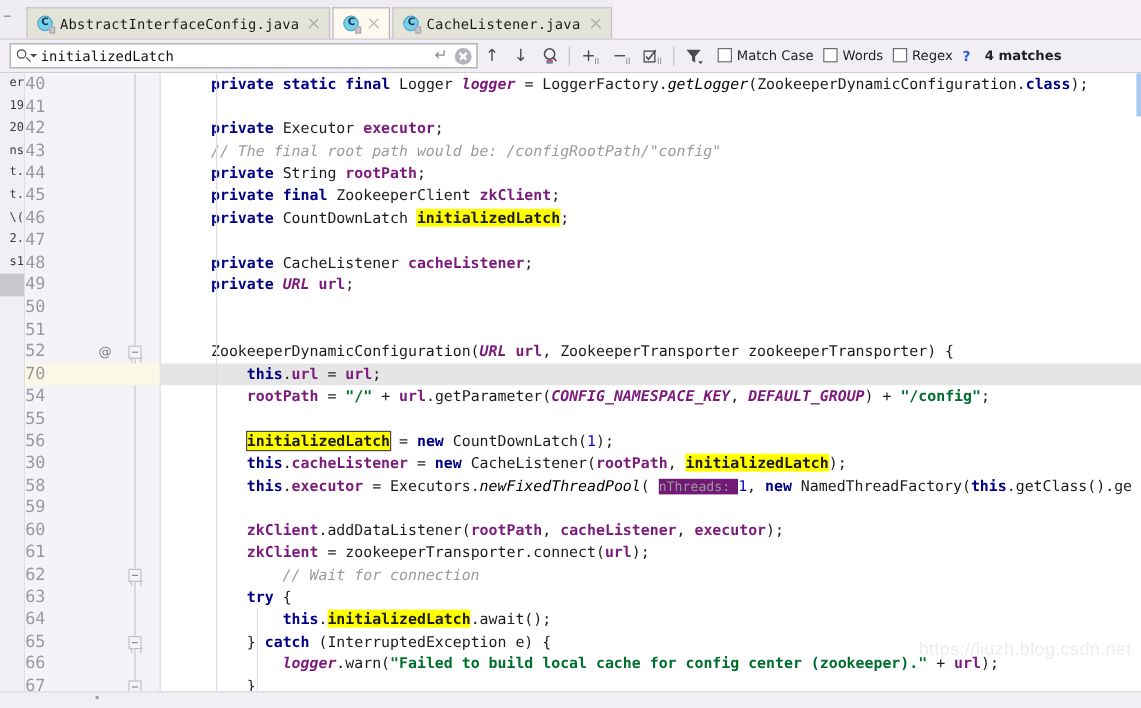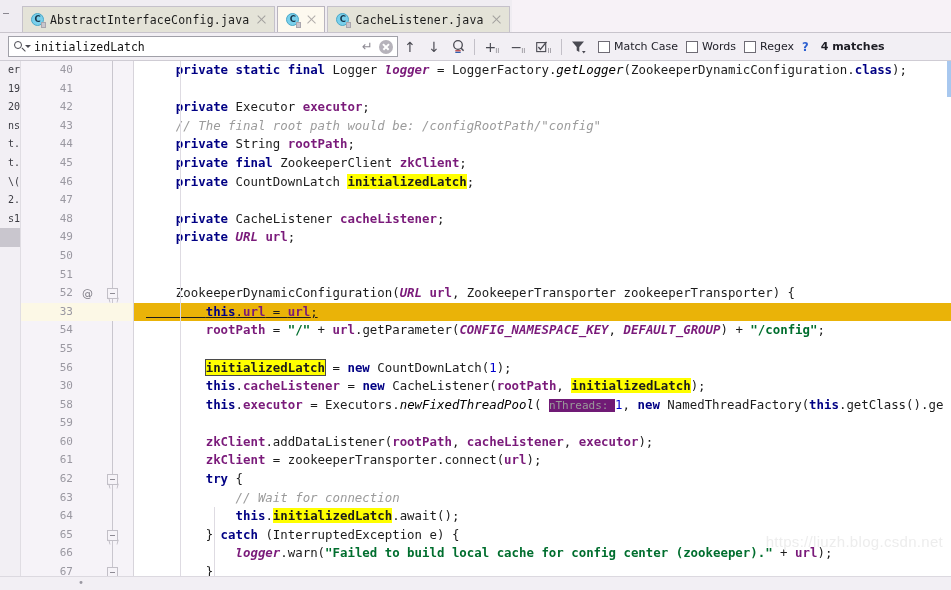--- a/index.html
+++ b/index.html
@@ -202,21 +202,21 @@
   .tb-btn.wide { width: 26px; flex: 0 0 26px; }
   .tb-sep {
     width: 1px; height: 16px;
     background: #c3c0c8;
     margin: 0 4px;
     flex: 0 0 1px;
   }
   .sub { font-size: 7.5px; color: #8b8891; margin-left: -1px; align-self: flex-end; padding-bottom: 3px; font-family:"Liberation Sans", sans-serif;}
 
   .cbox-wrap {
-    display: flex; align-items: center;
+    display: flex; align-items: flex-start;
     margin-left: 8px;
     font-family: "DejaVu Sans", sans-serif;
     font-size: 11px;
     color: #22222a;
     cursor: pointer;
     white-space: nowrap;
   }
   .cbox {
     width: 12px; height: 12px;
     border: 1px solid #6e6b74;
@@ -282,23 +282,23 @@
   .gutter-row {
     height: 18.6px;
     position: relative;
     display: flex;
     align-items: center;
   }
   .gutter-row.cur { background: #fcf8e6; }
   .ln {
     position: absolute;
     left: 0; width: 52px;
-    text-align: right;
+    text-align: left;
     font-family: "DejaVu Sans Mono", monospace;
-    font-size: 11px;
+    font-size: 14px;
     color: #9a98a1;
     line-height: 18.6px;
   }
   .anno-at {
     position: absolute;
     left: 60px; top: 3px;
     width: 13px; height: 13px;
     font-family: "DejaVu Sans", sans-serif;
     font-size: 11px;
     color: #7b7982;
@@ -344,22 +344,21 @@
   .code-row {
     height: 18.6px;
     line-height: 18.6px;
     white-space: pre;
     font-family: "DejaVu Sans Mono", monospace;
     font-size: 12.4px;
     color: #1c1c1c;
     padding-left: 12px;
   }
   .code-row.cur {
-    background: #eab308;
-    text-decoration: underline;
+    background: #e5e5e5;
   }
   .kw   { color: #000084; font-weight: bold; }
   .fld  { color: #7a1a7a; font-weight: bold; }
   .sfld { color: #7a1a7a; font-weight: bold; font-style: italic; }
   .cmt  { color: #9b9b9b; font-style: italic; }
   .str  { color: #006e2e; font-weight: bold; }
   .num  { color: #0000d0; }
   .mth  { color: #000000; font-style: italic; }
   .cnst { color: #7a1a7a; font-weight: bold; font-style: italic; }
   .hint { color: #9a9a9a; background: #701a75; font-size: 11px; }
@@ -560,21 +559,21 @@
         </div>
         <div class="gutter-row">
           <span class="ln">51</span>
         </div>
         <div class="gutter-row">
           <span class="ln">52</span>
           <span class="anno-at">@</span>
           <span class="fold tip"></span>
         </div>
         <div class="gutter-row cur">
-          <span class="ln">33</span>
+          <span class="ln">70</span>
         </div>
         <div class="gutter-row">
           <span class="ln">54</span>
         </div>
         <div class="gutter-row">
           <span class="ln">55</span>
         </div>
         <div class="gutter-row">
           <span class="ln">56</span>
         </div>
@@ -632,22 +631,22 @@
         <div class="code-row">    ZookeeperDynamicConfiguration(<span class="cnst">URL</span> <span class="fld">url</span>, ZookeeperTransporter zookeeperTransporter) {</div>
         <div class="code-row cur">        <span class="kw">this</span>.<span class="fld">url</span> = <span class="fld">url</span>;</div>
         <div class="code-row">        <span class="fld">rootPath</span> = <span class="str">"/"</span> + <span class="fld">url</span>.getParameter(<span class="cnst">CONFIG_NAMESPACE_KEY</span>, <span class="cnst">DEFAULT_GROUP</span>) + <span class="str">"/config"</span>;</div>
         <div class="code-row">&nbsp;</div>
         <div class="code-row">        <span class="hl-cur">initializedLatch</span> = <span class="kw">new</span> CountDownLatch(<span class="num">1</span>);</div>
         <div class="code-row">        <span class="kw">this</span>.<span class="fld">cacheListener</span> = <span class="kw">new</span> CacheListener(<span class="fld">rootPath</span>, <span class="hl">initializedLatch</span>);</div>
         <div class="code-row">        <span class="kw">this</span>.<span class="fld">executor</span> = Executors.<span class="mth">newFixedThreadPool</span>( <span class="hint">nThreads: </span><span class="num">1</span>, <span class="kw">new</span> NamedThreadFactory(<span class="kw">this</span>.getClass().ge</div>
         <div class="code-row">&nbsp;</div>
         <div class="code-row">        <span class="fld">zkClient</span>.addDataListener(<span class="fld">rootPath</span>, <span class="fld">cacheListener</span>, <span class="fld">executor</span>);</div>
         <div class="code-row">        <span class="fld">zkClient</span> = zookeeperTransporter.connect(<span class="fld">url</span>);</div>
+        <div class="code-row"><span class="cmt">            // Wait for connection</span></div>
         <div class="code-row">        <span class="kw">try</span> {</div>
-        <div class="code-row"><span class="cmt">            // Wait for connection</span></div>
         <div class="code-row">            <span class="kw">this</span>.<span class="hl">initializedLatch</span>.await();</div>
         <div class="code-row">        } <span class="kw">catch</span> (InterruptedException e) {</div>
         <div class="code-row">            <span class="sfld">logger</span>.warn(<span class="str">"Failed to build local cache for config center (zookeeper)."</span> + <span class="fld">url</span>);</div>
         <div class="code-row">        }</div>
       <div class="indent-guide" style="left:46px;"></div>
       <div class="indent-guide" style="left:80px;top:446px;height:94px;"></div>
       <div class="watermark">https://liuzh.blog.csdn.net</div>
     </div>
 
     <div class="scroll-mark-blue"></div>

